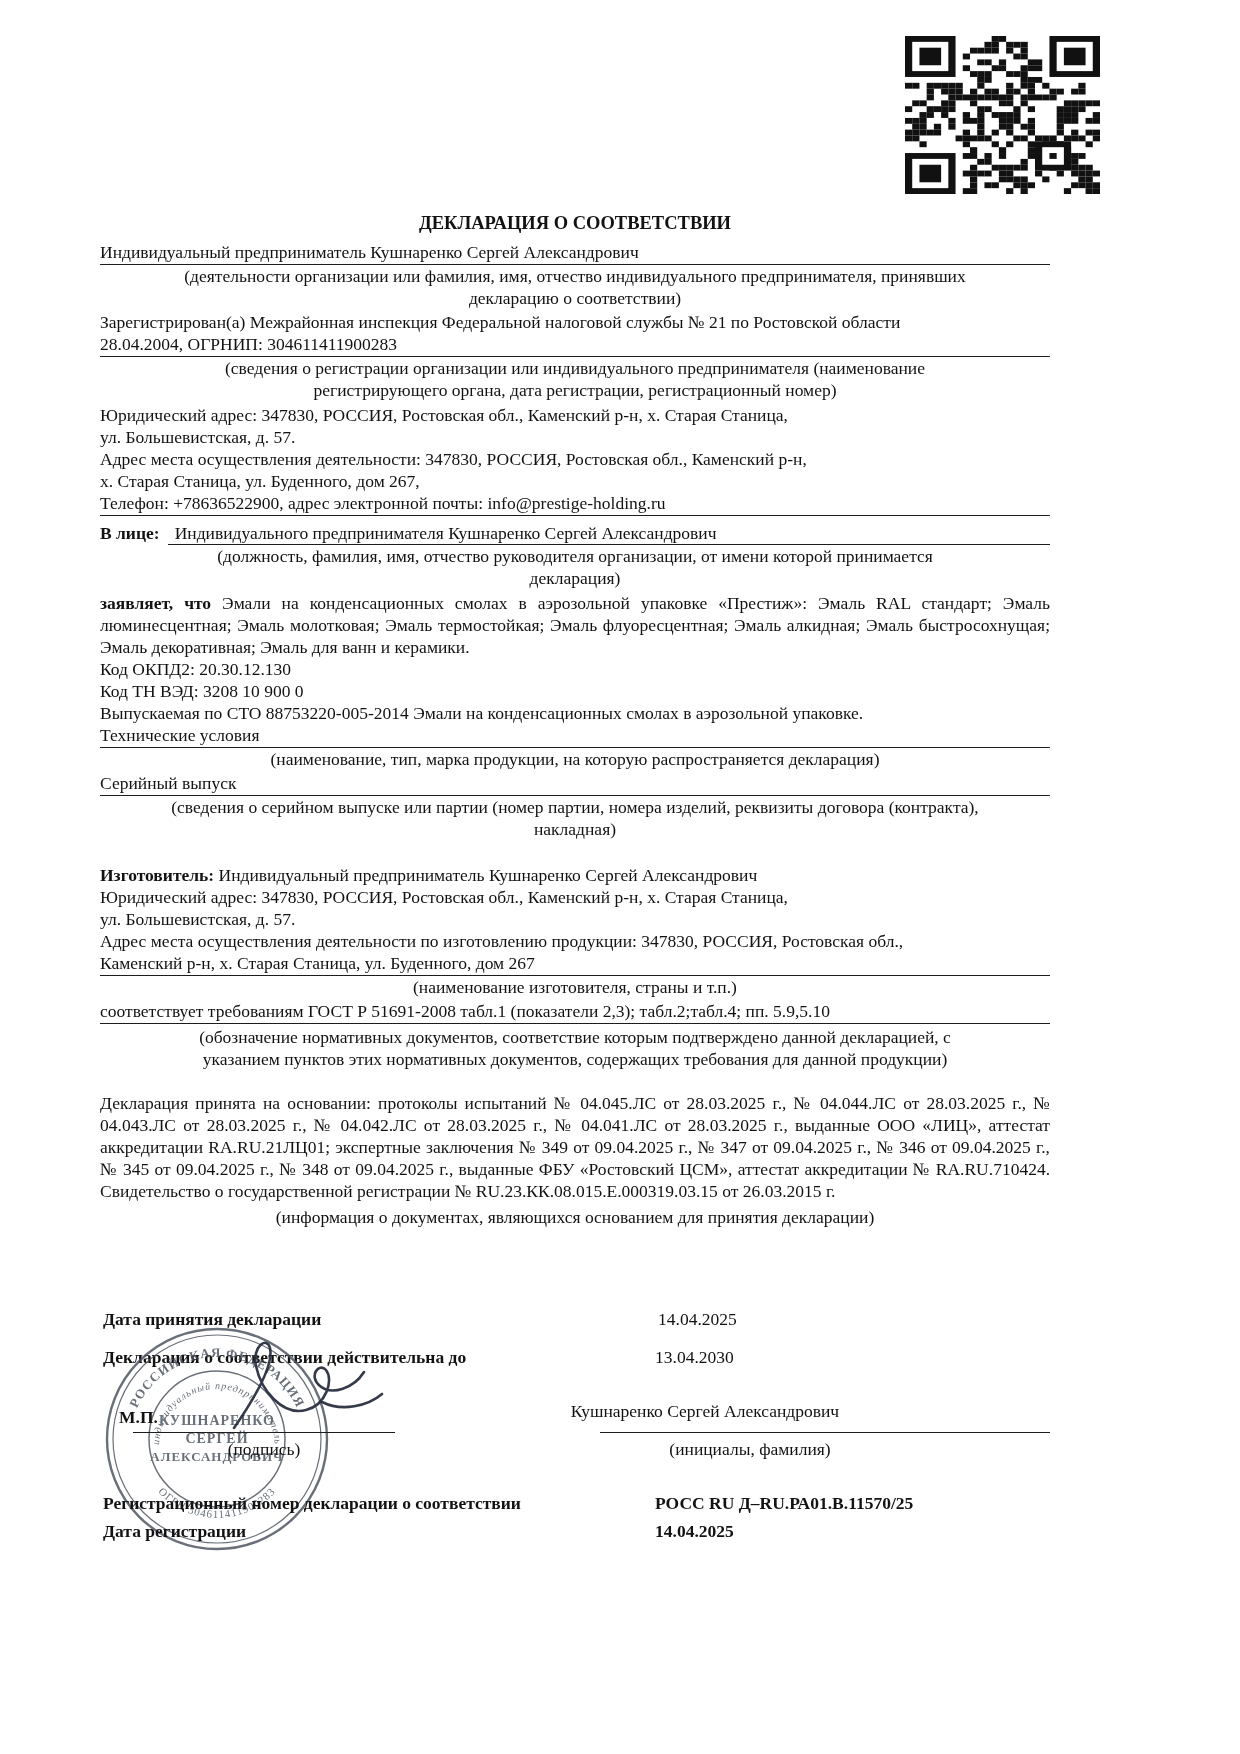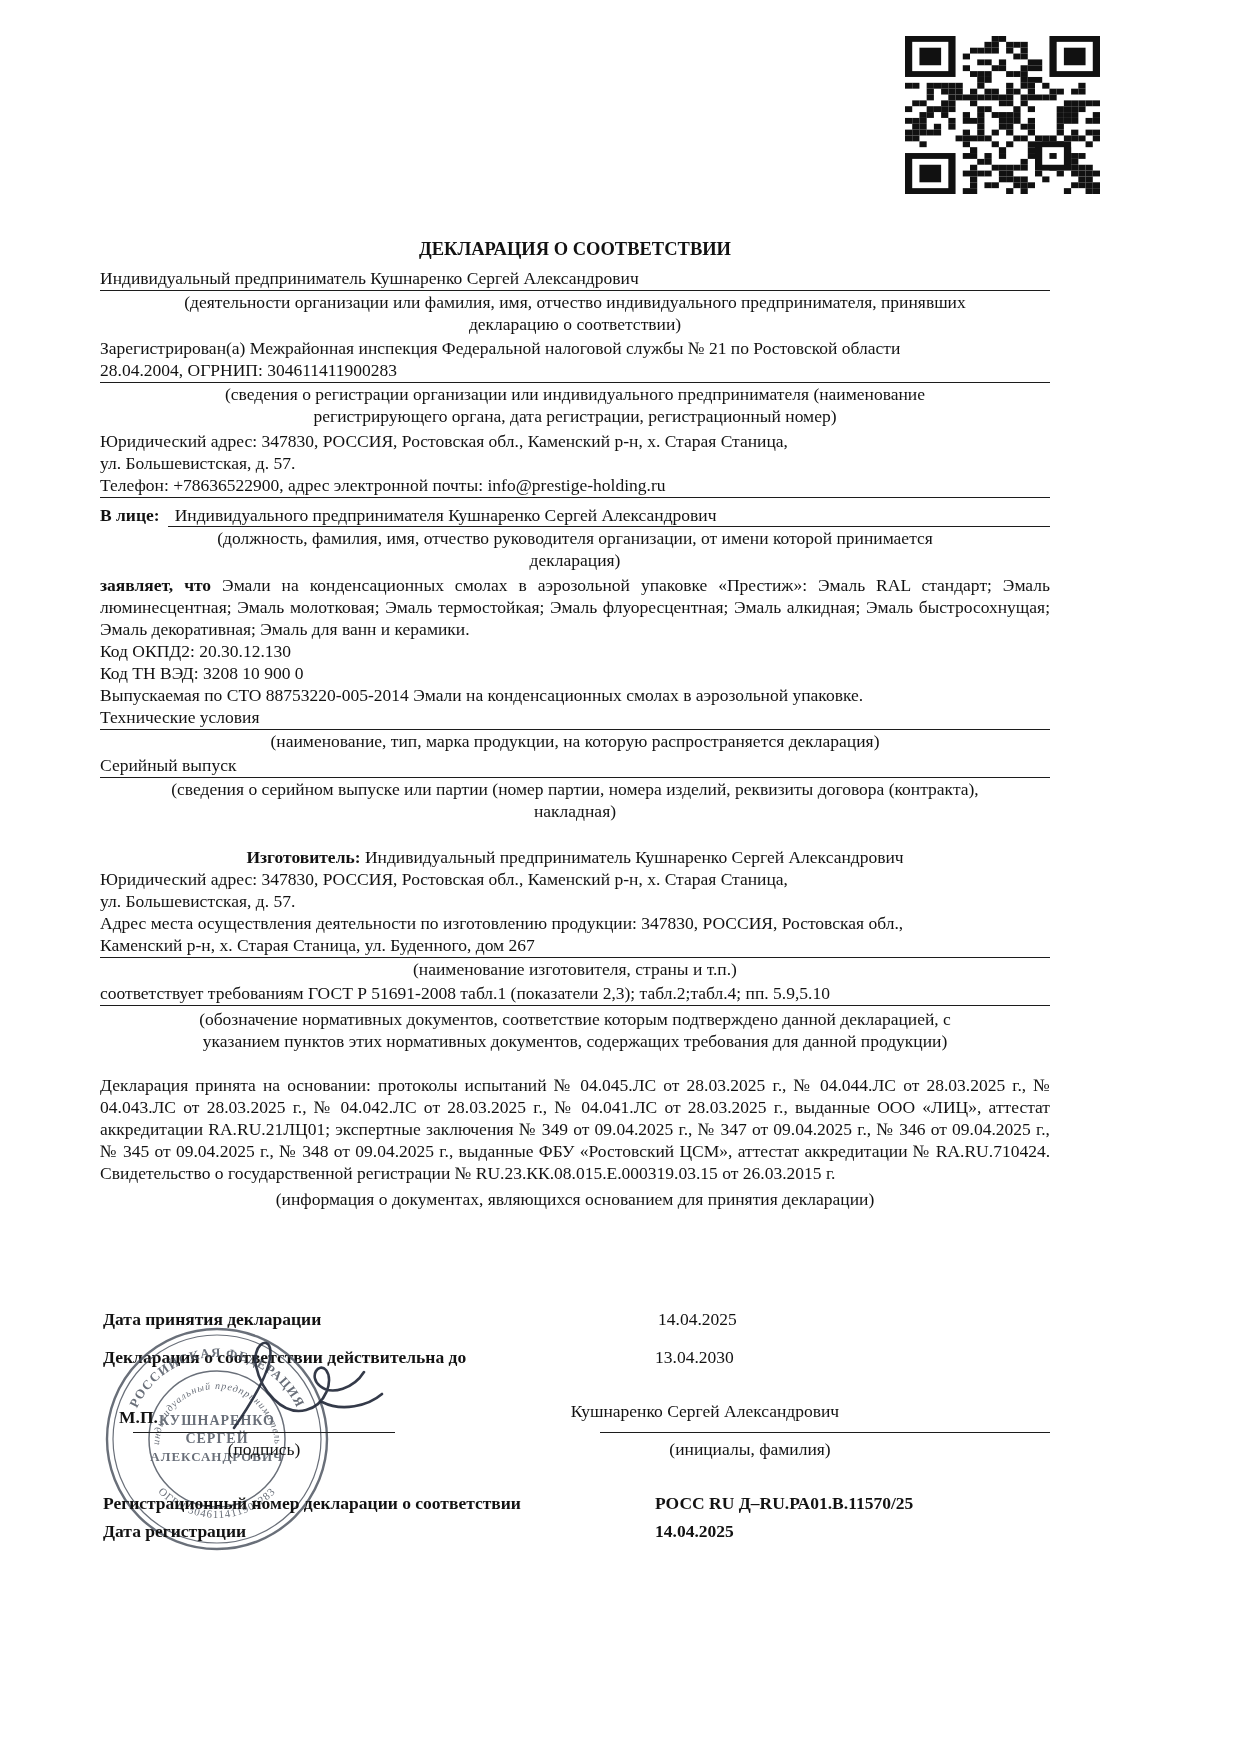--- a/index.html
+++ b/index.html
@@ -7,29 +7,29 @@
     position:relative;
     width:1240px;height:1754px;
     background:#ffffff;
     box-sizing:border-box;
     padding:212px 190px 0 100px;
     font-family:"Liberation Serif","DejaVu Serif",serif;
     font-size:17.5px;line-height:22px;color:#121212;
     overflow:hidden;
   }
   p{margin:0;}
-  .title{text-align:center;font-weight:bold;font-size:18.5px;margin-bottom:7px;margin-top:26px;}
+  .title{text-align:center;font-weight:bold;font-size:18.5px;margin-bottom:7px;}
   .center{text-align:center;}
   .pre{white-space:pre-line;}
   .just{text-align:justify;}
   .rule{border-bottom:1.5px solid #1c1c1c;padding-bottom:1px;}
   .u{}
   .b{font-weight:bold;}
   .mt2{margin-top:2px;} .mt3{margin-top:3px;} .mt6{margin-top:6px;gap:8px;}
-  .mt22{margin-top:22px;} .mt24{margin-top:24px;text-align:center;} .mt4{margin-top:4px;}
+  .mt22{margin-top:22px;} .mt24{margin-top:24px;} .mt4{margin-top:4px;}
   .flexrow{display:flex;}
   .flexrow .lbl{white-space:nowrap;font-weight:bold;}
   .flexrow .val{flex:1;border-bottom:1.5px solid #1c1c1c;padding-left:7px;}
   .abs{position:absolute;}
   .sigline{border-bottom:1.5px solid #1c1c1c;height:22px;}
   .stamp-svg{opacity:.82;}
   .stxt{fill:#49505c;font-family:"Liberation Serif","DejaVu Serif",serif;letter-spacing:1px;}
   .autograph{opacity:.92;}
   .qr{position:absolute;left:905px;top:36px;width:195px;height:158px;}
 </style>
@@ -313,20 +313,22 @@
   <p class="center pre">(деятельности организации или фамилия, имя, отчество индивидуального предпринимателя, принявших
 декларацию о соответствии)</p>
 
   <p class="rule u pre mt2">Зарегистрирован(а) Межрайонная инспекция Федеральной налоговой службы № 21 по Ростовской области
 28.04.2004, ОГРНИП: 304611411900283</p>
   <p class="center pre">(сведения о регистрации организации или индивидуального предпринимателя (наименование
 регистрирующего органа, дата регистрации, регистрационный номер)</p>
 
   <p class="pre mt3">Юридический адрес: 347830, РОССИЯ, Ростовская обл., Каменский р-н, х. Старая Станица,
 ул. Большевистская, д. 57.</p>
+  <p class="pre">Адрес места осуществления деятельности: 347830, РОССИЯ, Ростовская обл., Каменский р-н,
+х. Старая Станица, ул. Буденного, дом 267,</p>
   <p class="rule"><span>Телефон: +78636522900, адрес электронной почты: </span><span class="u">info@prestige-holding.ru</span></p>
 
   <div class="flexrow mt6">
     <span class="lbl">В лице:</span>
     <span class="val">Индивидуального предпринимателя Кушнаренко Сергей Александрович</span>
   </div>
   <p class="center pre">(должность, фамилия, имя, отчество руководителя организации, от имени которой принимается
 декларация)</p>
 
   <p class="just mt3"><span class="b">заявляет, что</span> <span>Эмали на конденсационных смолах в аэрозольной упаковке «Престиж»: Эмаль RAL стандарт; Эмаль люминесцентная; Эмаль молотковая; Эмаль термостойкая; Эмаль флуоресцентная; Эмаль алкидная; Эмаль быстросохнущая; Эмаль декоративная; Эмаль для ванн и керамики.</span></p>

